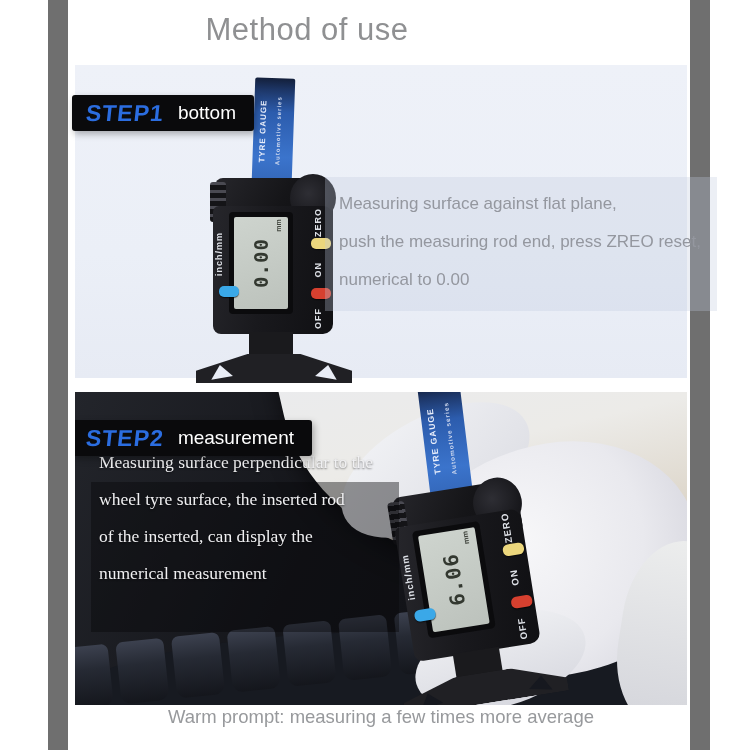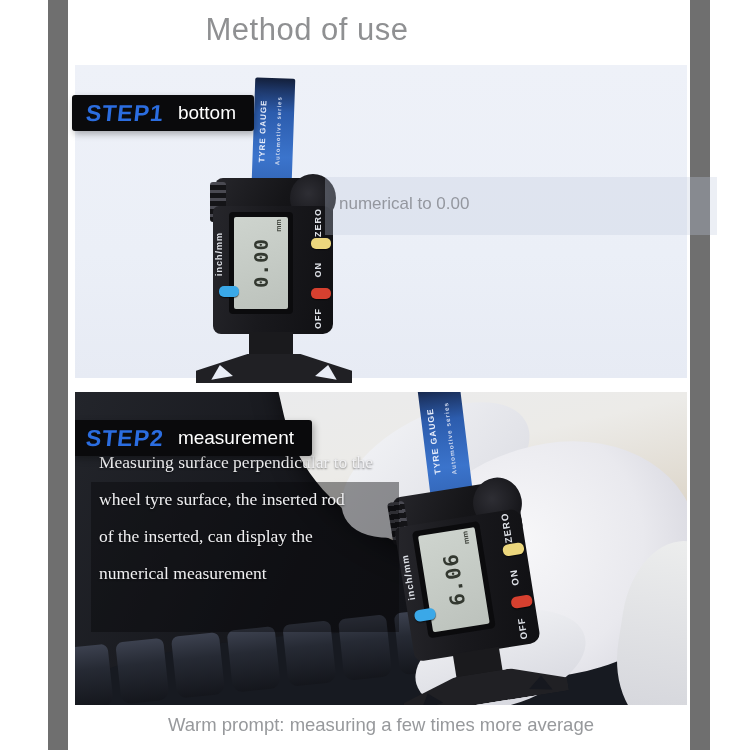--- a/index.html
+++ b/index.html
@@ -99,21 +99,21 @@
   .gauge2{left:298px;top:-4px;transform:rotate(-9deg) scale(1.06);transform-origin:50% 30%;
           --cut:#16181f;}
   .badge2{left:-3px;top:28px;}
   .desc2-bg{position:absolute;left:16px;top:90px;width:308px;height:150px;
           background:rgba(8,8,10,.42);z-index:25;}
   .desc2{position:absolute;left:24px;top:52px;z-index:26;font-family:Liberation Serif, serif;}
   .desc2 .line{font-size:17.5px;color:#f0f0f2;line-height:37px;white-space:nowrap;
           text-shadow:0 1px 2px rgba(0,0,0,.5);}
 
   .footer{position:absolute;left:75px;top:705px;width:612px;height:45px;background:#ffffff;}
-  .footer .note{padding-top:9px;text-align:center;font-size:18.5px;color:#97999c;}
+  .footer .note{padding-top:1px;text-align:center;font-size:18.5px;color:#97999c;}
 </style>
 </head>
 <body>
 
 <div class="canvas">
 
   <div class="side-bar left"></div>
   <div class="side-bar right"></div>
 
   <div class="title">Method of use</div>
@@ -144,20 +144,22 @@
         <span class="g-side-label g-off">OFF</span>
         <span class="g-btn blue"></span>
         <span class="g-btn yellow"></span>
         <span class="g-btn red"></span>
       </div>
       <div class="g-stem"></div>
       <div class="g-base"></div>
     </div>
 
     <div class="desc1">
+      <div class="line">Measuring surface against flat plane,</div>
+      <div class="line">push the measuring rod end, press ZREO reset,</div>
       <div class="line">numerical to 0.00</div>
     </div>
   </div>
 
   <div class="photo">
     <div class="fender"></div>
     <div class="tire-body"></div>
     <div class="treads">
       <div class="tread-block"></div>
       <div class="tread-block"></div>

